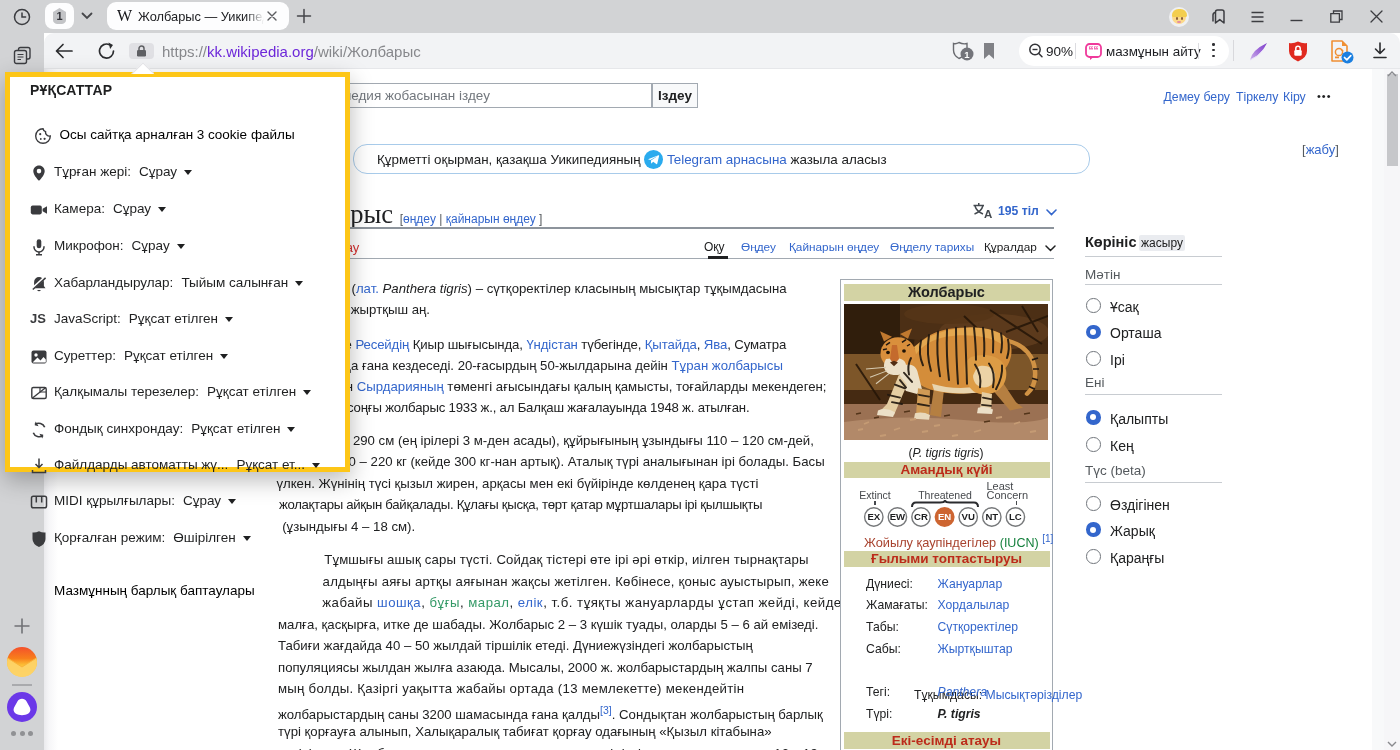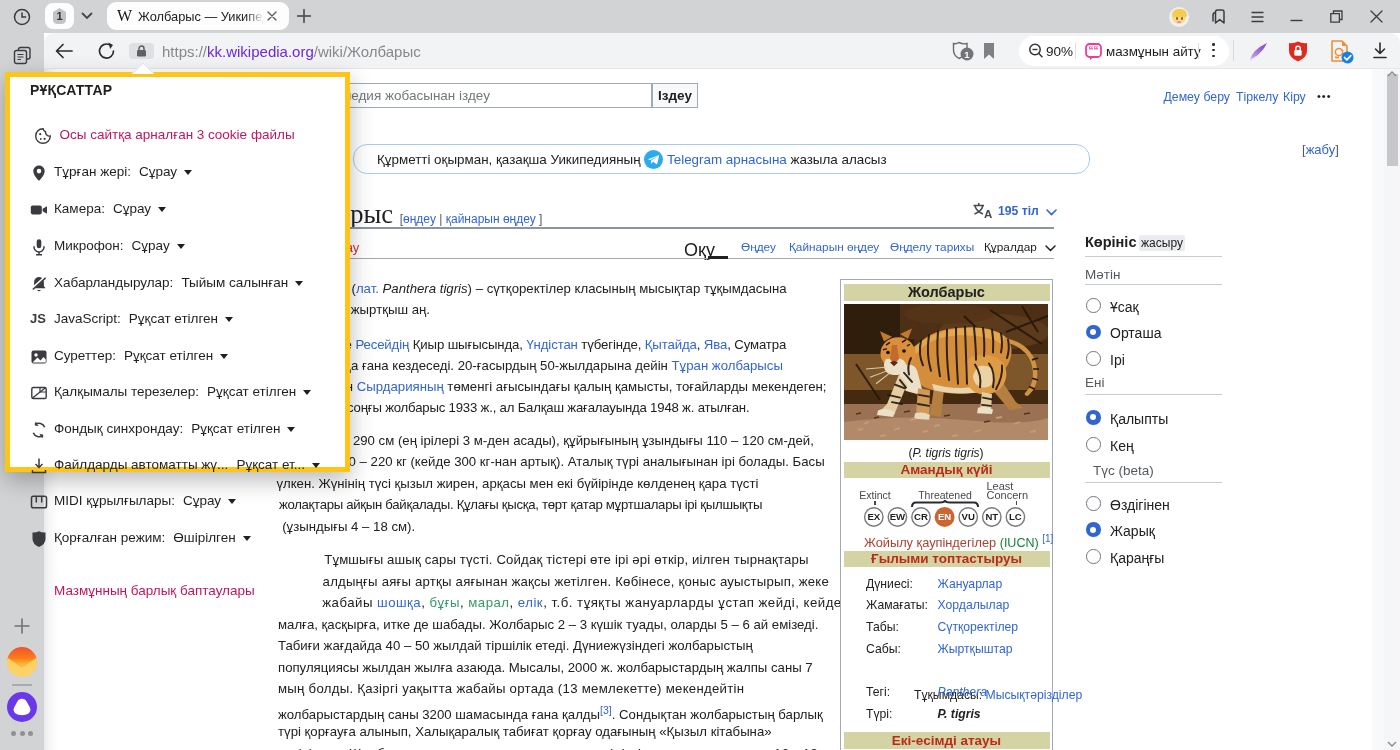--- a/index.html
+++ b/index.html
@@ -19,21 +19,21 @@
 .glink { color:#339966; }
 .body-line { font-size:13.2px; line-height:21.5px; white-space:nowrap; color:#202122; }
 
 #panel { left:5px; top:72px; width:345px; height:400px; background:#ffffff; border:5px solid #fdc617; box-shadow:0 8px 22px rgba(0,0,0,.28); z-index:40; }
 #panel-arrow { left:130px; top:62px; z-index:41; width:24px; height:12px; overflow:hidden; }
 #panel-arrow:before { content:""; position:absolute; left:4px; top:4px; width:16px; height:16px; background:#fff; border:1px solid #e3e3e6; transform:rotate(45deg); }
 .p-item { position:absolute; left:1px; width:330px; height:22px; font-size:13.5px; color:#1f2021; white-space:nowrap; }
 .p-ico { position:absolute; left:19px; top:2px; width:18px; height:18px; }
 .p-txt { position:absolute; left:43px; top:2px; }
 .caret { display:inline-block; width:0; height:0; border-left:4.5px solid transparent; border-right:4.5px solid transparent; border-top:5px solid #1f2021; margin-left:7px; vertical-align:1px; }
-.blu { color:#be185d; }
+.blu { color:#000000; }
 
 .app-label { font-size:13.5px; color:#54595d; }
 .app-sep { position:absolute; left:1085px; width:136.5px; height:0; border-top:1px solid #c8ccd1; }
 .radio-row { position:absolute; left:1086px; height:16px; font-size:14px; color:#202122; }
 .rb { position:absolute; left:0; top:0; width:14.5px; height:14.5px; border-radius:50%; background:#fff; border:1px solid #72777d; }
 .rb.sel { border:none; background:#36c; }
 .rb.sel:before { content:""; position:absolute; left:4.2px; top:4.2px; width:6.1px; height:6.1px; border-radius:50%; background:#fff; }
 .rlbl { position:absolute; left:24px; top:0.5px; }
 </style>
 </head>
@@ -66,21 +66,21 @@
       <text x="12" y="15.5" font-size="11.5" font-weight="bold" fill="#444a50" font-family="Liberation Sans">A</text>
     </svg>
   </div>
 <div class="abs nowrap" style="left:998px; top:204px; font-size:12.2px; font-weight:bold; color:#36c;">195 тіл</div>
 <svg class="abs" style="left:1046px; top:208.5px;" width="11" height="7" viewBox="0 0 11 7">
     <path d="M1 1 L5.5 5.5 L10 1" stroke="#36c" stroke-width="1.6" fill="none" stroke-linecap="round"></path>
   </svg>
 <div class="abs" style="left:278px; top:227px; width:775.5px; height:1.5px; background:#8d949c;"></div>
 
 <div class="abs nowrap" style="left:301px; top:239.5px; font-size:13px; color:#d73333;">Талқылау</div>
-<div class="abs nowrap" style="left:684px; top:239.5px; font-size:18px; color:#202122;">Оқу</div>
+<div class="abs nowrap" style="left:704px; top:239.5px; font-size:12px; color:#202122;">Оқу</div>
 <div class="abs nowrap wlink" style="left:741px; top:239.5px; font-size:11.8px;">Өңдеу</div>
 <div class="abs nowrap wlink" style="left:789px; top:239.5px; font-size:11.8px;">Қайнарын өңдеу</div>
 <div class="abs nowrap wlink" style="left:890px; top:239.5px; font-size:11.8px;">Өңделу тарихы</div>
 <div class="abs nowrap" style="left:984px; top:239.5px; font-size:11.8px; color:#202122;">Құралдар</div>
 <svg class="abs" style="left:1045px; top:244.5px;" width="11" height="7" viewBox="0 0 11 7">
     <path d="M1 1 L5.5 5.5 L10 1" stroke="#202122" stroke-width="1.5" fill="none" stroke-linecap="round"></path>
   </svg>
 <div class="abs" style="left:278px; top:257.5px; width:775.5px; height:1px; background:#a2a9b1;"></div>
 <div class="abs" style="left:707.5px; top:256px; width:20.5px; height:2.5px; background:#202122;"></div>
 
@@ -241,21 +241,21 @@
 <div class="abs app-label" style="left:1085px; top:374.5px;">Ені</div>
 <div class="abs app-sep" style="top:393.6px;"></div>
 <div class="abs radio-row" style="top:410px;">
     <span class="rb sel"></span>
     <span class="rlbl">Қалыпты</span>
   </div>
 <div class="abs radio-row" style="top:437.1px;">
     <span class="rb"></span>
     <span class="rlbl">Кең</span>
   </div>
-<div class="abs app-label" style="left:1085px; top:463.3px;margin-left:8px;">Түс (beta)</div>
+<div class="abs app-label" style="left:1085px; top:463.3px;">Түс (beta)</div>
 <div class="abs app-sep" style="top:482.4px;"></div>
 <div class="abs radio-row" style="top:496.3px;">
     <span class="rb"></span>
     <span class="rlbl">Өздігінен</span>
   </div>
 <div class="abs radio-row" style="top:522.4px;">
     <span class="rb sel"></span>
     <span class="rlbl">Жарық</span>
   </div>
 <div class="abs radio-row" style="top:549.1px;">

